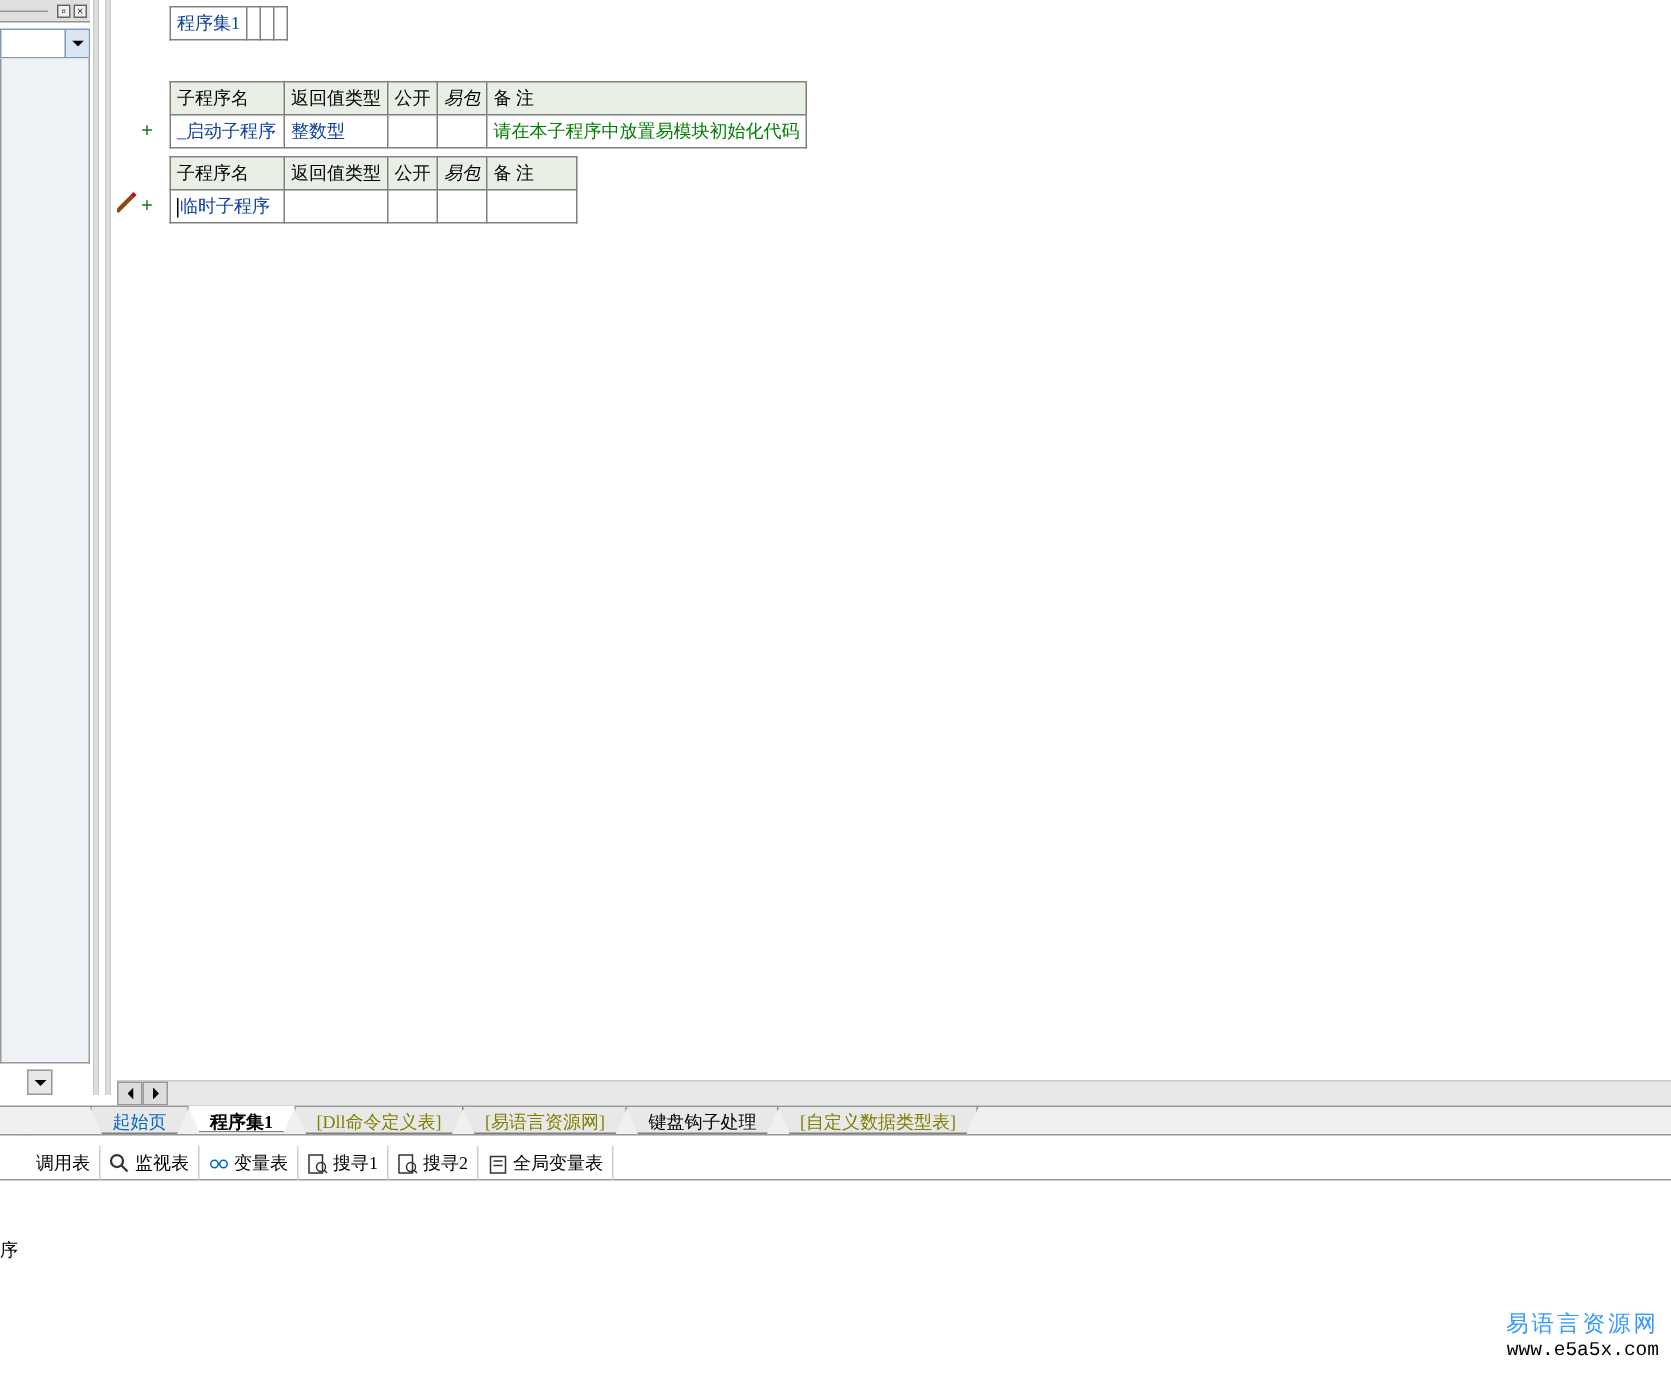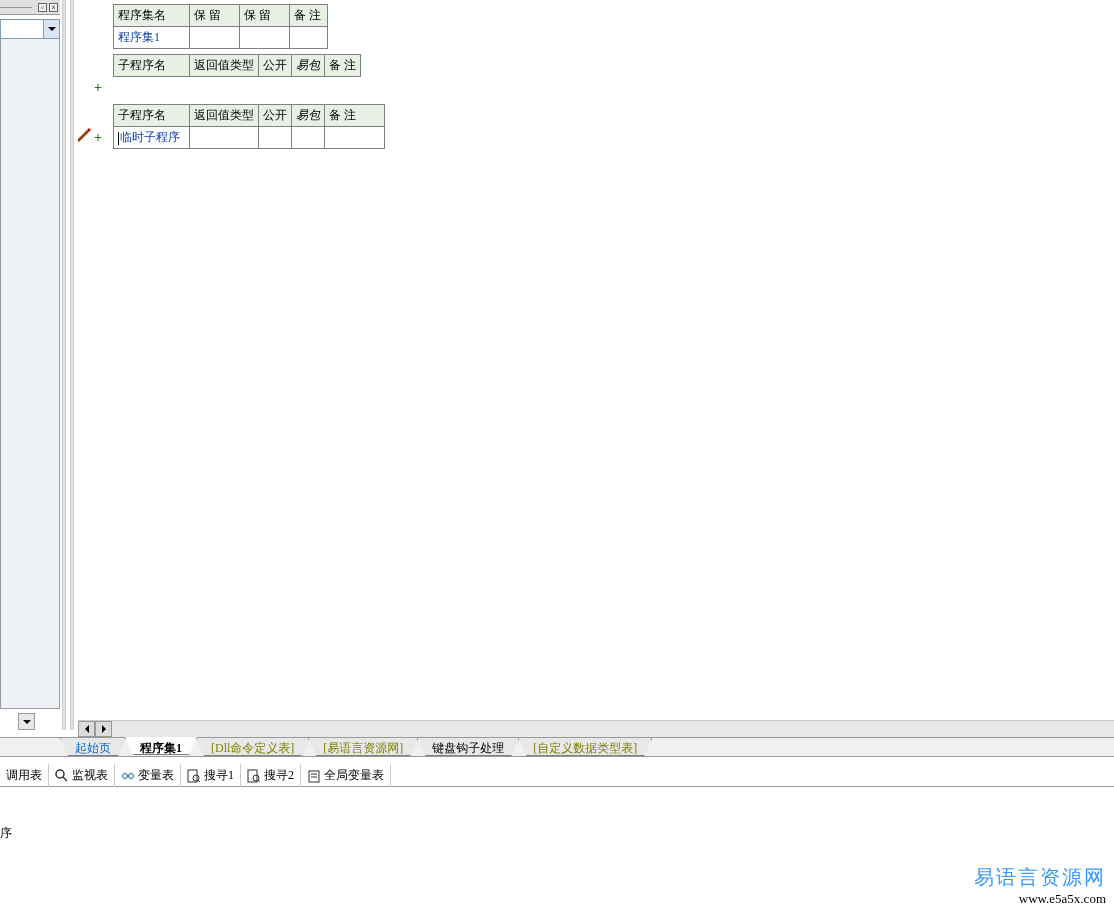--- a/index.html
+++ b/index.html
@@ -57,31 +57,31 @@
 
 
 .file-tabs { position: absolute; left: 0; top: 737px; right: 0; height: 20px; background: #f0f0f0; border-top: 1px solid #999; border-bottom: 1px solid #999; display: flex; align-items: flex-start; padding-left: 60px; }
 .file-tab { height: 18px; padding: 2px 8px 0 8px; border: 1px solid #808080; border-top: none; background: #e8e8e8; margin-right: -1px; cursor: pointer; position: relative; clip-path: polygon(0 0, 100% 0, calc(100% - 8px) 100%, 8px 100%); padding-left: 14px; padding-right: 14px; }
 .file-tab.active { background: #fff; font-weight: bold; z-index: 2; border-top: 1px solid #fff; margin-top: -1px; }
 .tab-blue { color: #0066cc; text-align: right; }
 .tab-olive { color: #808000; }
 .tab-black { color: #000; }
 
 
-.tool-tabs { position: absolute; left: 0; top: 765px; right: 0; height: 22px; border-bottom: 1px solid #999; display: flex; align-items: center; padding-left: 0; }
+.tool-tabs { position: absolute; left: 0; top: 765px; right: 0; height: 22px; border-bottom: 1px solid #999; display: flex; align-items: center; padding-left: 18px; }
 .tool-tab { padding: 3px 6px; cursor: pointer; display: flex; align-items: center; gap: 3px; border-right: 1px solid #ccc; }
 .tool-icon { width: 14px; height: 14px; display: inline-flex; align-items: center; justify-content: center; }
 
 
 .status-char { position: absolute; left: 0; top: 825px; }
 
 
 .watermark { position: absolute; right: 8px; bottom: 8px; text-align: right; }
-.wm-title { color: #3399ff; font-family: Liberation Mono, monospace; font-size: 20px; letter-spacing: 2px; }
-.wm-url { color: #000; font-size: 13px; font-family: Liberation Serif, serif; }
+.wm-title { color: #3399ff; font-family: Liberation Mono, monospace; font-size: 15px; letter-spacing: 2px; }
+.wm-url { color: #000; font-size: 13px; font-family: Liberation Mono, monospace; }
 </style>
 </head>
 <body>
 
 <div class="left-panel">
   <div class="panel-title-bar">
     <div class="line"></div>
     <div class="panel-btn">▫</div>
     <div class="panel-btn">×</div>
   </div>
@@ -103,44 +103,45 @@
 </div>
 <div class="prop-label">属性</div>
 
 <div class="vdivider"></div>
 <div class="vdivider2"></div>
 
 <div class="code-area">
 
   <table class="code-table table1">
     <tbody>
-        <tr>
-      <th class="name-col">程序集名</th>
-      <th class="retain-col">保 留</th>
-      <th class="retain-col">保 留</th>
-      <th class="note-col">备 注</th>
-    </tr>
     <tr>
       <td class="val-blue">程序集1</td>
       <td></td>
       <td></td>
       <td></td>
     </tr>
   </tbody>
     </table>
 
   <span class="plus-icon plus1">+</span>
   <table class="code-table table2">
     <tbody>
         <tr>
       <th class="name-col">子程序名</th>
       <th class="rettype-col">返回值类型</th>
       <th class="pub-col">公开</th>
       <th class="pkg-col">易包</th>
       <th class="wide-note">备 注</th>
+    </tr>
+    <tr>
+      <td class="val-blue">_启动子程序</td>
+      <td class="val-blue">整数型</td>
+      <td></td>
+      <td></td>
+      <td class="val-green">请在本子程序中放置易模块初始化代码</td>
     </tr>
   </tbody>
     </table>
 
   <span class="plus-icon plus2">+</span>
   <svg class="brush-icon" viewBox="0 0 18 18">
     <path d="M2 14 L12 4 L14 6 L4 16 Z" fill="#8b4513"></path>
     <path d="M12 4 L14 2 L16 4 L14 6 Z" fill="#c00"></path>
   </svg>
   <table class="code-table table3">

